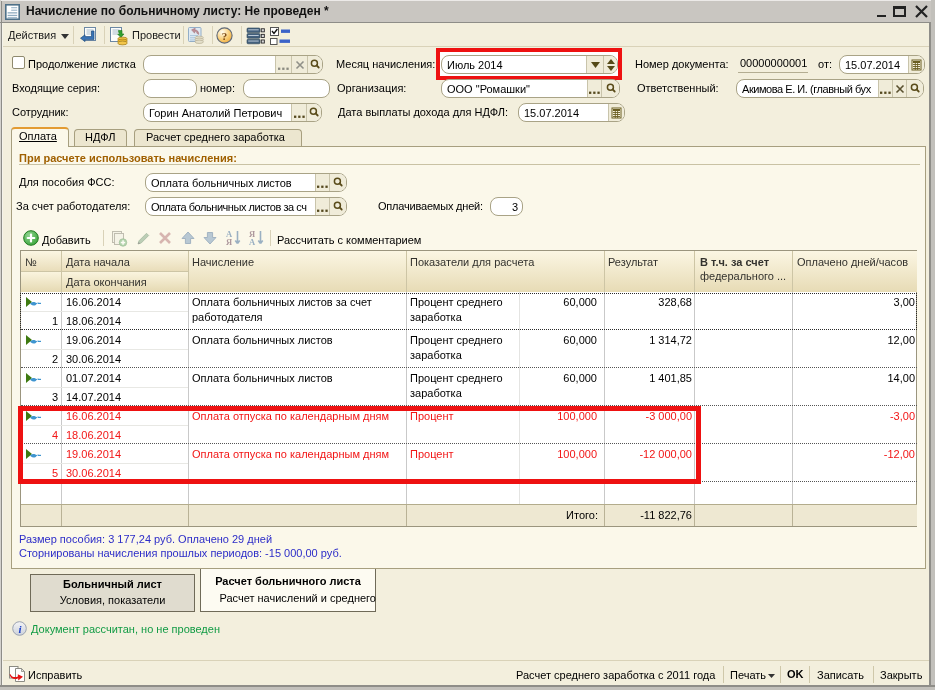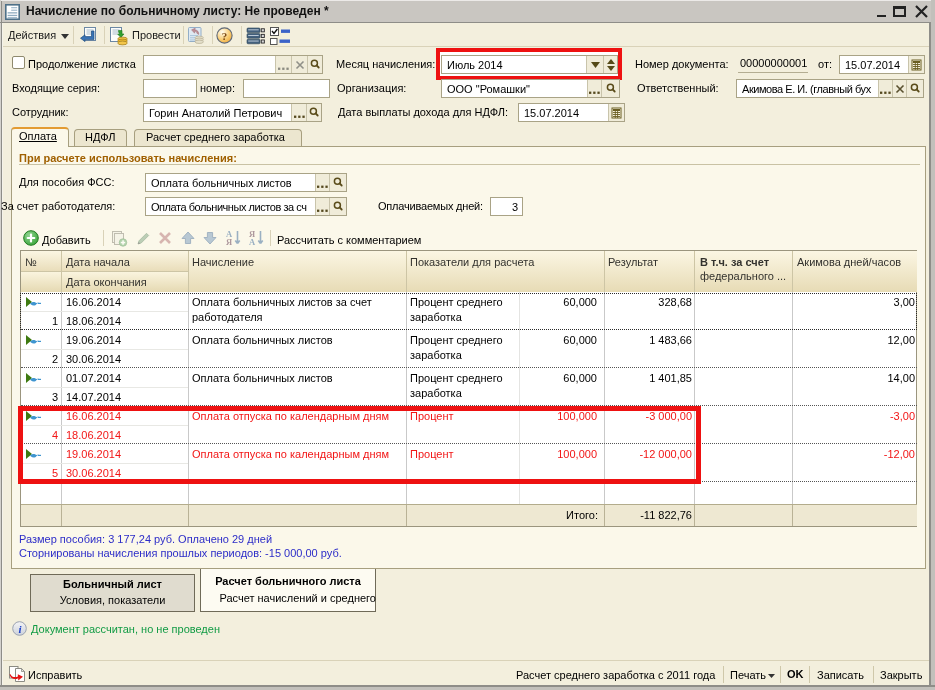--- a/index.html
+++ b/index.html
@@ -1,18 +1,18 @@
 <!DOCTYPE html>
 <html><head><meta charset="utf-8">
 <style>
 *{margin:0;padding:0;box-sizing:border-box}
 html,body{width:935px;height:690px;overflow:hidden}
 body{font-family:"Liberation Sans",sans-serif;font-size:11px;color:#000;background:#f3efdd;position:relative}
 .a{position:absolute}
-.fld{position:absolute;background:#fff;border:1px solid #a9a386;border-radius:0;height:19px;display:flex;align-items:center;overflow:hidden}
+.fld{position:absolute;background:#fff;border:1px solid #a9a386;border-radius:8px;height:19px;display:flex;align-items:center;overflow:hidden}
 .fld .txt{padding-left:5px;flex:1;white-space:nowrap;overflow:hidden}
 .fbtn{height:100%;background:#f0ecd9;border-left:1px solid #c9c4ab;color:#6a5e22;display:flex;align-items:center;justify-content:center;flex:none}
 .lbl{position:absolute;white-space:nowrap}
 </style></head>
 <body>
 
 <div class="a" style="left:0;top:0;width:935px;height:22px;background:#c9c6c1;border-top:1px solid #eceae8"></div>
 <div class="a" style="left:0;top:0;width:1px;height:690px;background:#d4d2cd"></div>
 <div class="a" style="left:1px;top:1px;width:1px;height:688px;background:#8e8d88"></div>
 <div class="a" style="left:2px;top:22px;width:1px;height:668px;background:#f4f2ea"></div>
@@ -274,21 +274,21 @@
         <rect x="8.4" y="10.6" width="2.3" height="2.3" fill="#55491e"></rect>
       </svg>
     </div>
     <div class="fbtn" style="width:17px">
       <svg width="10" height="11" viewBox="0 0 10 11">
         <circle cx="4.4" cy="4.2" r="3" stroke="#5a4c1a" fill="none" stroke-width="1.5"></circle>
         <path d="M6.6 6.4 L8.7 8.5" stroke="#5a4c1a" stroke-width="1.8" stroke-linecap="round"></path>
       </svg>
     </div>
 </div>
-<div class="lbl" style="left:1px;top:200px">За счет работодателя:</div>
+<div class="lbl" style="left:16px;top:200px">За счет работодателя:</div>
 <div class="fld" style="left:145px;top:197px;width:202px">
   <div class="txt" style="letter-spacing:-0.45px">Оплата больничных листов за сч</div>
     <div class="fbtn" style="width:14px">
       <svg width="11" height="15" viewBox="0 0 11 15">
         <rect x="0" y="10.6" width="2.3" height="2.3" fill="#55491e"></rect>
         <rect x="4.2" y="10.6" width="2.3" height="2.3" fill="#55491e"></rect>
         <rect x="8.4" y="10.6" width="2.3" height="2.3" fill="#55491e"></rect>
       </svg>
     </div>
     <div class="fbtn" style="width:17px">
@@ -367,21 +367,21 @@
 <div class="a" style="left:792px;top:251px;width:1px;height:41px;background:#cdc5a5"></div>
 <div class="a" style="left:21px;top:271px;width:167px;height:1px;background:#cdc5a5"></div>
 <div class="lbl" style="left:25px;top:256px;color:#33322e;">№</div>
 <div class="lbl" style="left:66px;top:256px;color:#33322e;">Дата начала</div>
 <div class="lbl" style="left:66px;top:276px;color:#33322e;">Дата окончания</div>
 <div class="lbl" style="left:192px;top:256px;color:#33322e;">Начисление</div>
 <div class="lbl" style="left:410px;top:256px;color:#33322e;">Показатели для расчета</div>
 <div class="lbl" style="left:608px;top:256px;color:#33322e;">Результат</div>
 <div class="lbl" style="left:700px;top:256px;color:#33322e;font-weight:bold;">В т.ч. за счет</div>
 <div class="lbl" style="left:700px;top:270px;color:#33322e;text-align:center;">федерального ...</div>
-<div class="lbl" style="left:797px;top:256px;color:#33322e;">Акимова дней/часов</div>
+<div class="lbl" style="left:797px;top:256px;color:#33322e;">Оплачено дней/часов</div>
 <div class="a" style="left:61px;top:292px;width:1px;height:212px;background:#c9c9c9"></div>
 <div class="a" style="left:188px;top:292px;width:1px;height:212px;background:#c9c9c9"></div>
 <div class="a" style="left:406px;top:292px;width:1px;height:212px;background:#c9c9c9"></div>
 <div class="a" style="left:604px;top:292px;width:1px;height:212px;background:#c9c9c9"></div>
 <div class="a" style="left:694px;top:292px;width:1px;height:212px;background:#c9c9c9"></div>
 <div class="a" style="left:792px;top:292px;width:1px;height:212px;background:#c9c9c9"></div>
 <div class="a" style="left:519px;top:292px;width:1px;height:212px;background:#e4e4e2"></div>
 <div class="a" style="left:21px;top:311px;width:167px;height:1px;background:#e8e8e4"></div>
 <div class="a" style="left:21px;top:329px;width:896px;height:1px;border-top:1px dotted #555"></div>
 <svg class="a" style="left:26px;top:297px" width="16" height="11" viewBox="0 0 16 11">
@@ -406,21 +406,21 @@
     <path d="M4 6.5 C6 4.5,9 4.5,10 6 L13 5.5 L10.5 7 C9.5 9,6.5 9,5 7.5 Z" fill="#3f95d0"></path>
     <rect x="12" y="5.8" width="3" height="1.2" fill="#3f95d0"></rect>
   </svg>
 <div class="lbl" style="left:66px;top:334px;color:#000;">19.06.2014</div>
 <div class="lbl" style="left:66px;top:353px;color:#000;">30.06.2014</div>
 <div class="lbl" style="right:877px;top:353px;color:#000">2</div>
 <div class="lbl" style="left:192px;top:334px;color:#000;">Оплата больничных листов</div>
 <div class="lbl" style="left:410px;top:334px;color:#000;">Процент среднего</div>
 <div class="lbl" style="left:410px;top:349px;color:#000;">заработка</div>
 <div class="lbl" style="right:338px;top:334px;color:#000">60,000</div>
-<div class="lbl" style="right:243px;top:334px;color:#000">1 483,66</div>
+<div class="lbl" style="right:243px;top:334px;color:#000">1 314,72</div>
 <div class="lbl" style="right:20px;top:334px;color:#000">12,00</div>
 <div class="a" style="left:21px;top:387px;width:167px;height:1px;background:#e8e8e4"></div>
 <div class="a" style="left:21px;top:405px;width:896px;height:1px;border-top:1px dotted #555"></div>
 <svg class="a" style="left:26px;top:373px" width="16" height="11" viewBox="0 0 16 11">
     <path d="M0 0 L6 5 L0 10 Z" fill="#3e7a10"></path>
     <path d="M4 6.5 C6 4.5,9 4.5,10 6 L13 5.5 L10.5 7 C9.5 9,6.5 9,5 7.5 Z" fill="#3f95d0"></path>
     <rect x="12" y="5.8" width="3" height="1.2" fill="#3f95d0"></rect>
   </svg>
 <div class="lbl" style="left:66px;top:372px;color:#000;">01.07.2014</div>
 <div class="lbl" style="left:66px;top:391px;color:#000;">14.07.2014</div>

